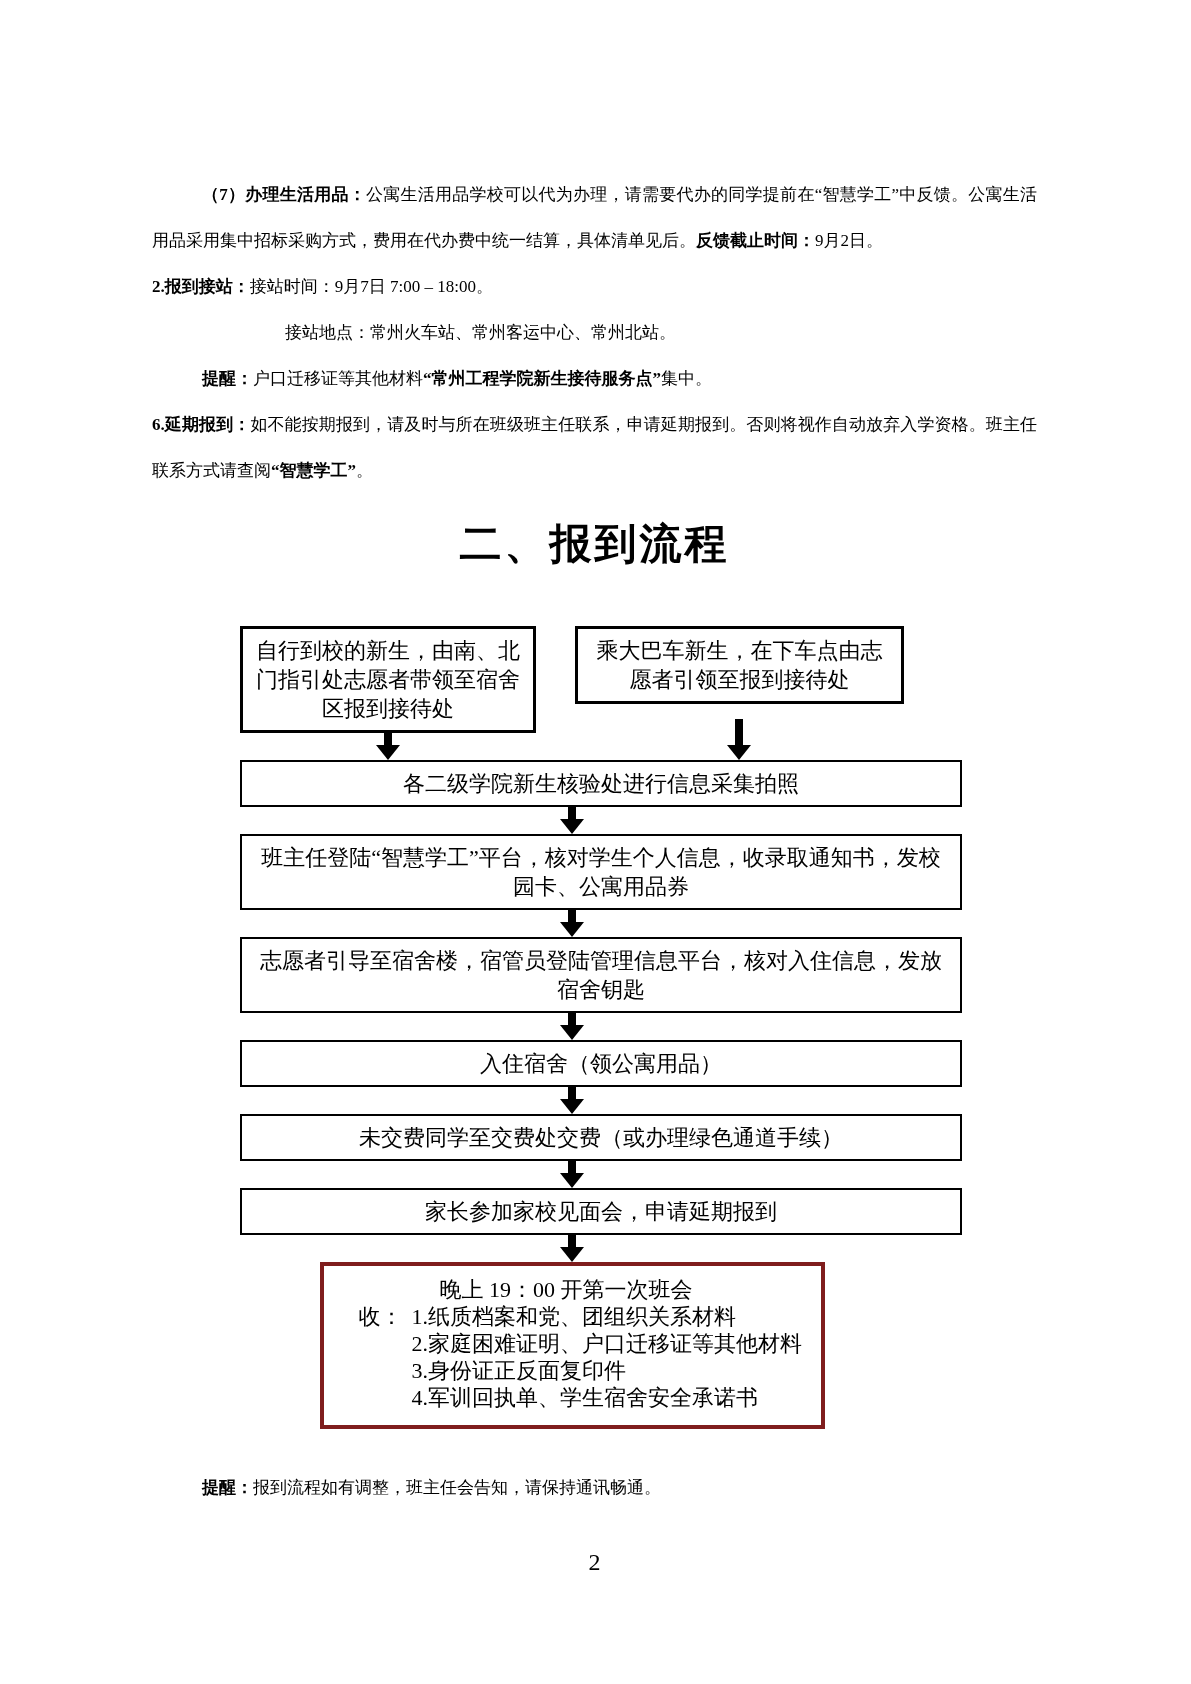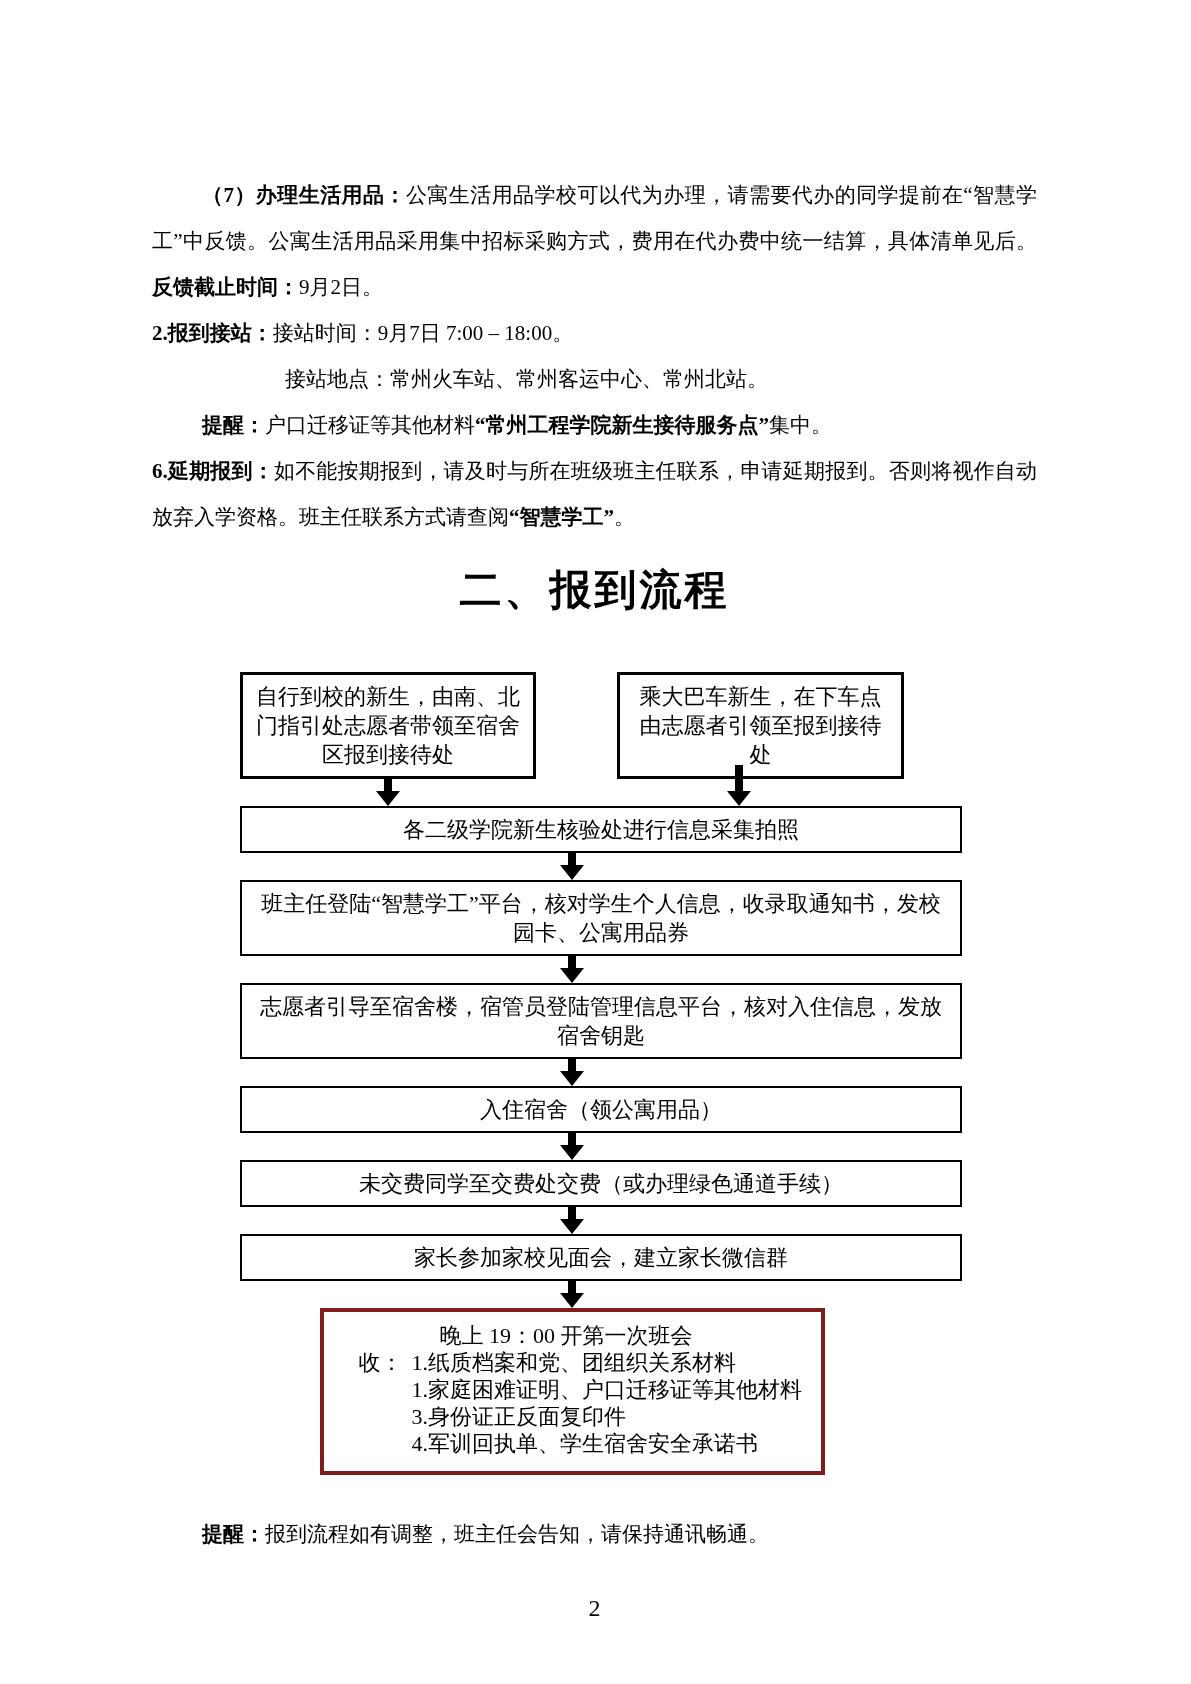--- a/index.html
+++ b/index.html
@@ -12,21 +12,21 @@
     font-family: "Liberation Serif", serif;
   }
   .page {
     width: 1191px;
     min-height: 1684px;
     padding: 172px 154px 40px 152px;
     position: relative;
   }
   
   .para {
-    font-size: 21px;
+    font-size: 17px;
     line-height: 46px;
     text-align: justify;
     margin: 0;
   }
   .para b { font-weight: bold; }
   .indent2 { text-indent: 50px; }
   .hang-line { padding-left: 133px; }
   
   .section-title {
     font-family: "Liberation Sans", sans-serif;
@@ -48,21 +48,21 @@
     line-height: 29px;
     text-align: center;
     padding: 7px 14px;
   }
   .top-row {
     display: flex;
     justify-content: space-between;
     align-items: flex-start;
   }
   .box-left  { width: 296px; border-width: 3px; padding: 7px 10px; }
-  .box-right { width: 287px; border-width: 3px; padding: 7px 10px; }
+  .box-right { width: 329px; border-width: 3px; padding: 7px 10px; }
   .wide { width: 722px; }
   
   .arrow {
     display: flex;
     flex-direction: column;
     align-items: center;
     width: 24px;
   }
   .arrow .stem { width: 8px; height: 12px; background: #000; }
   .arrow .head {
@@ -175,36 +175,36 @@
 
     <div class="flow-box wide">未交费同学至交费处交费（或办理绿色通道手续）</div>
 
     <div class="mid-arrow-row">
       <div class="arrow">
           <div class="stem"></div>
           <div class="head"></div>
         </div>
     </div>
 
-    <div class="flow-box wide">家长参加家校见面会，建立家长微信群</div>
+    <div class="flow-box wide">家长参加家校见面会，申请延期报到</div>
 
     <div class="mid-arrow-row">
       <div class="arrow">
           <div class="stem"></div>
           <div class="head"></div>
         </div>
     </div>
 
     <div class="final-box">
       <div class="final-title">晚上 19：00 开第一次班会</div>
       <div class="final-collect-row">
         <span class="final-collect-label">收：</span>
         <span>1.纸质档案和党、团组织关系材料</span>
       </div>
-      <div class="final-item">1.家庭困难证明、户口迁移证等其他材料</div>
+      <div class="final-item">2.家庭困难证明、户口迁移证等其他材料</div>
       <div class="final-item">3.身份证正反面复印件</div>
       <div class="final-item">4.军训回执单、学生宿舍安全承诺书</div>
     </div>
 
   </div>
 
   <p class="para indent2 footer-note"><b>提醒：</b><span>报到流程如有调整，班主任会告知，请保持通讯畅通。</span></p>
 
   <div class="page-number">2</div>
 

